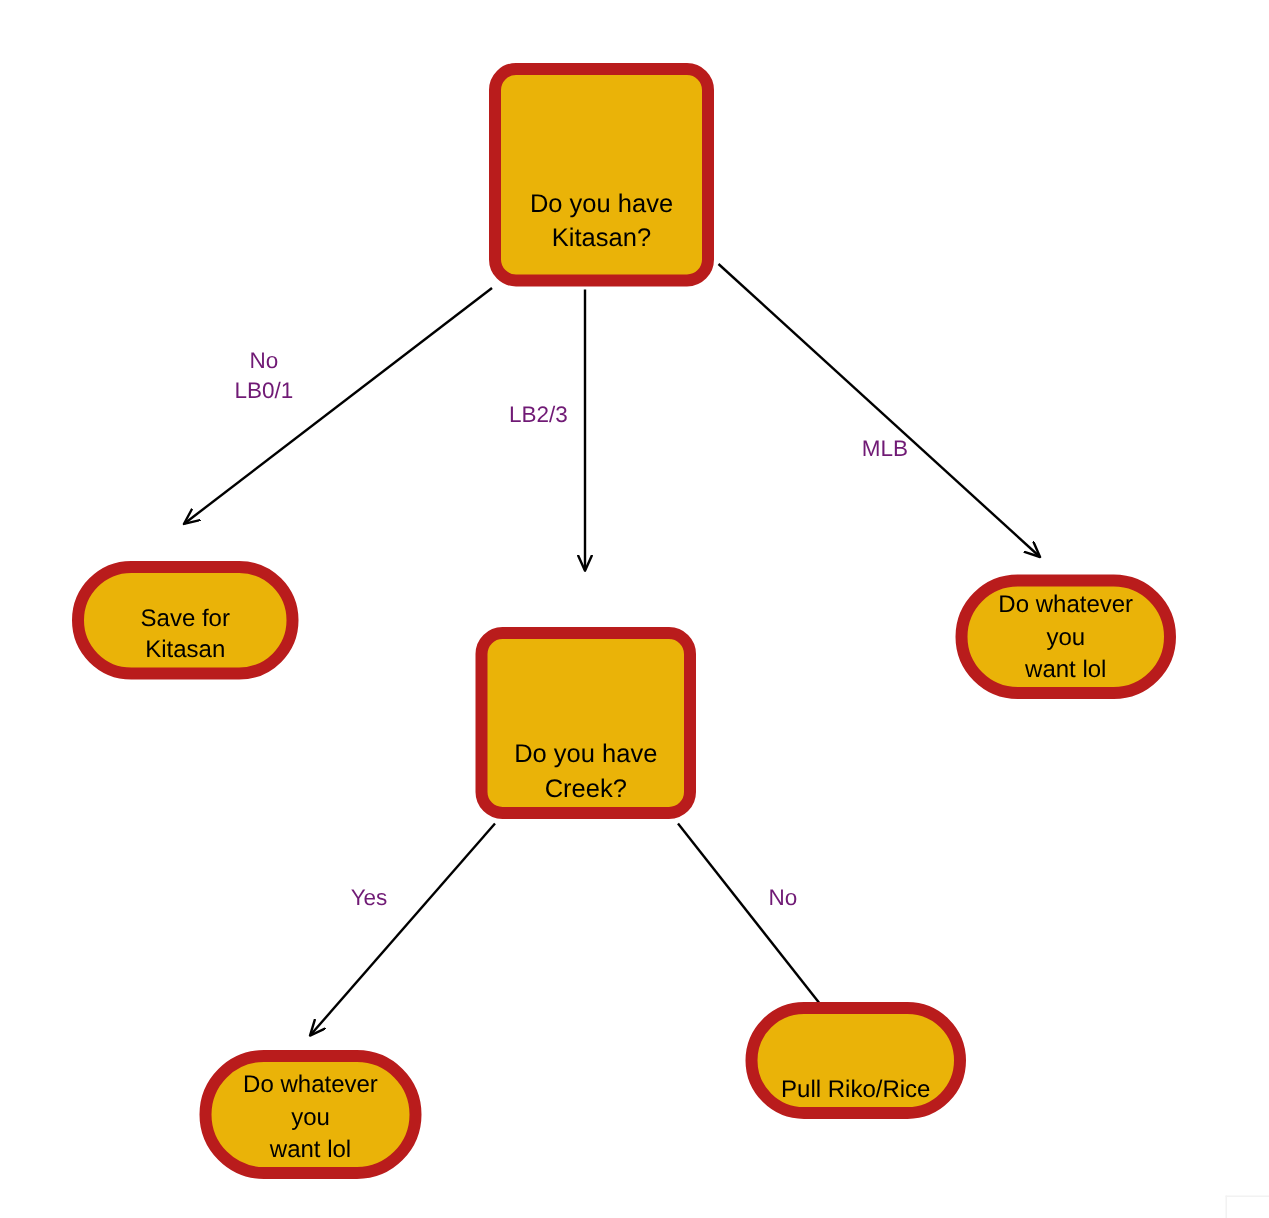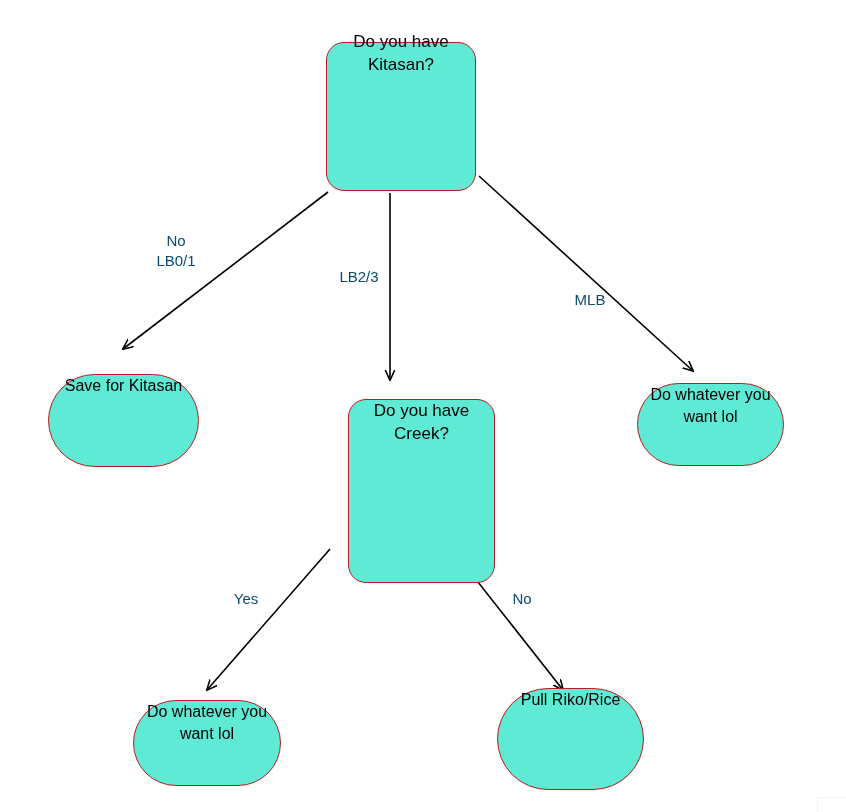--- a/index.html
+++ b/index.html
@@ -18,24 +18,24 @@
   #flowchart-canvas {
     position: absolute;
     top: 0;
     left: 0;
     width: 846px;
     height: 812px;
   }
   .node {
     position: absolute;
     box-sizing: border-box;
-    background: #5eead4;
-    border: 1px solid #b91c1c;
+    background: #eab308;
+    border: 8px solid #b91c1c;
     display: flex;
-    align-items: flex-start;
+    align-items: flex-end;
     justify-content: center;
     text-align: center;
     line-height: 1.35;
   }
   .node.decision {
     border-radius: 18px;
     font-size: 17px;
   }
   .node.terminal {
     border-radius: 999px;
@@ -47,39 +47,39 @@
     user-select: none;
   }
   
   #node-kitasan {
     left: 326px; top: 42px; width: 150px; height: 149px;
   }
   #node-kitasan .node-label {
     transform: translateY(-12px);
   }
   #node-creek {
-    left: 317px; top: 399px; width: 147px; height: 184px; margin-left: 31px;
+    left: 317px; top: 418px; width: 147px; height: 128px;
   }
   #node-save-kitasan {
-    left: 48px; top: 374px; width: 151px; height: 93px;
+    left: 48px; top: 374px; width: 151px; height: 79px;
   }
   #node-whatever-mlb {
     left: 637px; top: 383px; width: 147px; height: 83px;
   }
   #node-whatever-yes {
     left: 133px; top: 700px; width: 148px; height: 86px;
   }
   #node-pull-riko {
-    left: 497px; top: 688px; width: 147px; height: 102px;
+    left: 497px; top: 668px; width: 147px; height: 78px;
   }
   
   .edge-label {
     position: absolute;
     font-size: 15px;
-    color: #0c4a6e;
+    color: #701a75;
     white-space: pre-line;
     text-align: center;
     line-height: 1.35;
     user-select: none;
   }
   #edge-label-no-lb01 { left: 140px; top: 231px; width: 72px; }
   #edge-label-lb23    { left: 329px; top: 267px; width: 60px; }
   #edge-label-mlb     { left: 560px; top: 290px; width: 60px; }
   #edge-label-yes     { left: 222px; top: 589px; width: 48px; }
   #edge-label-no      { left: 500px; top: 589px; width: 44px; }

